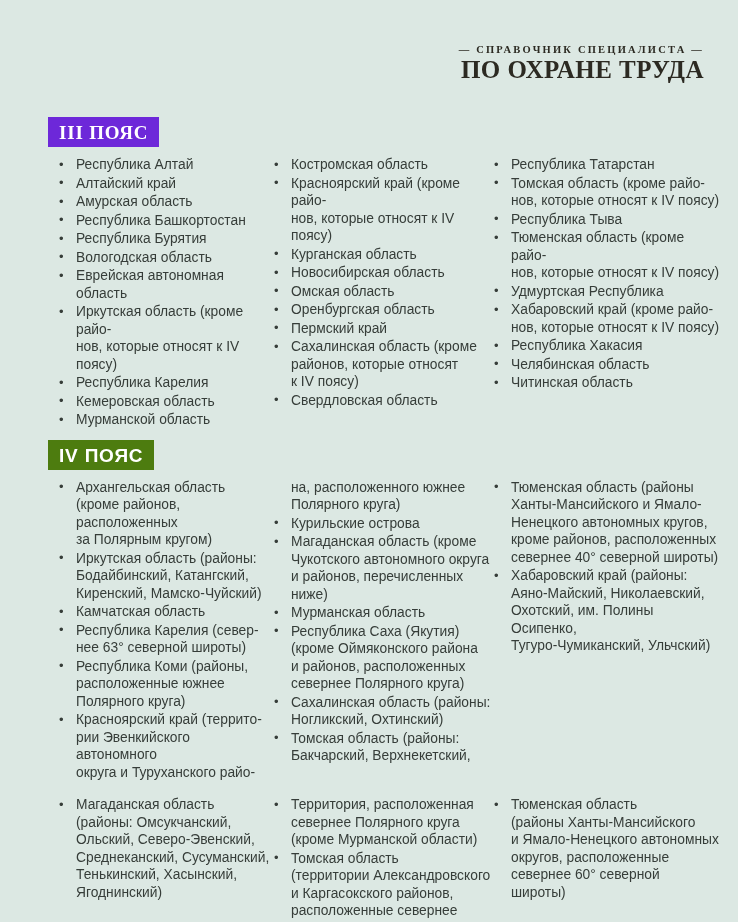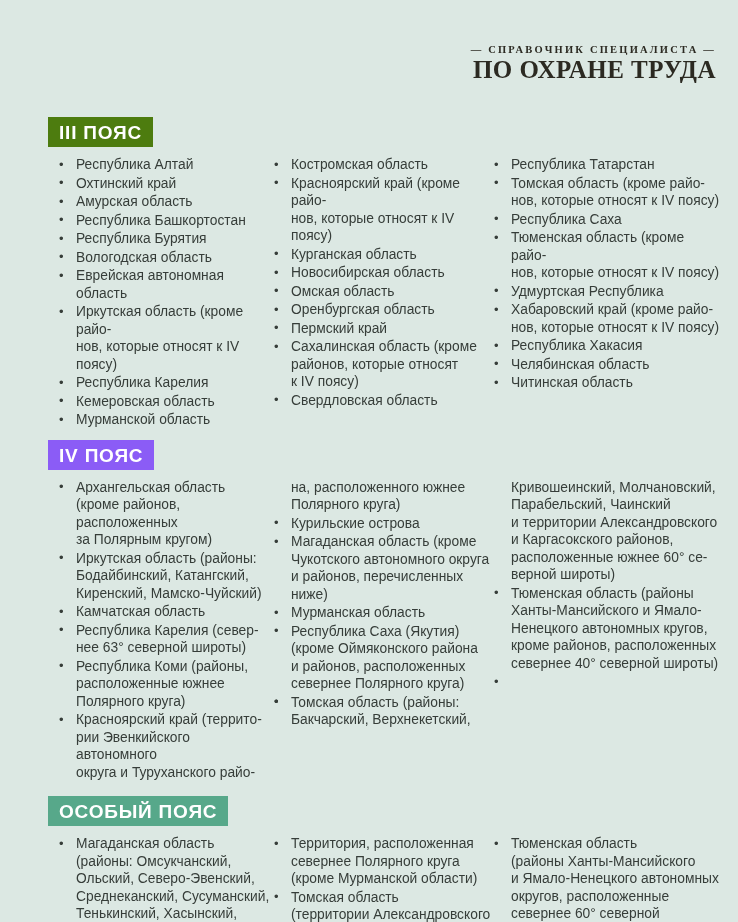--- a/index.html
+++ b/index.html
@@ -4,21 +4,21 @@
 <style>
   html,body { margin:0; padding:0; }
   body {
     width:738px; height:922px;
     background:#dce8e3;
     font-family:"Liberation Sans", sans-serif;
     color:#363d39;
     overflow:hidden;
   }
   .masthead {
-    padding-top:44px; padding-right:22px;
+    padding-top:44px; padding-right:34px;
     text-align:right;
     font-family:"Liberation Serif", serif;
     color:#2c2a22;
   }
   .masthead-tagline {
     font-size:10.5px; font-weight:bold; letter-spacing:2.2px;
   }
   .masthead-title {
     font-size:25px; font-weight:bold; letter-spacing:0.5px; margin-top:1px;
   }
@@ -53,24 +53,24 @@
 </style>
 </head>
 <body>
 
 <header class="masthead">
   <div class="masthead-tagline">— СПРАВОЧНИК СПЕЦИАЛИСТА —</div>
   <div class="masthead-title">ПО ОХРАНЕ ТРУДА</div>
 </header>
 
 <main class="content">
-    <section class="section s0"><div class="badge" style="background: #4d7c0f;">III ПОЯС</div><div class="cols">
+    <section class="section s0"><div class="badge" style="background: #6d28d9; font-family: Liberation Serif, serif;">III ПОЯС</div><div class="cols">
         <div class="col">
           <div class="item"><span class="bullet">•</span><span class="item-text">Республика Алтай</span></div>
-          <div class="item"><span class="bullet">•</span><span class="item-text">Охтинский край</span></div>
+          <div class="item"><span class="bullet">•</span><span class="item-text">Алтайский край</span></div>
           <div class="item"><span class="bullet">•</span><span class="item-text">Амурская область</span></div>
           <div class="item"><span class="bullet">•</span><span class="item-text">Республика Башкортостан</span></div>
           <div class="item"><span class="bullet">•</span><span class="item-text">Республика Бурятия</span></div>
           <div class="item"><span class="bullet">•</span><span class="item-text">Вологодская область</span></div>
           <div class="item"><span class="bullet">•</span><span class="item-text">Еврейская автономная область</span></div>
           <div class="item"><span class="bullet">•</span><span class="item-text">Иркутская область (кроме райо-
 нов, которые относят к IV поясу)</span></div>
           <div class="item"><span class="bullet">•</span><span class="item-text">Республика Карелия</span></div>
           <div class="item"><span class="bullet">•</span><span class="item-text">Кемеровская область</span></div>
           <div class="item"><span class="bullet">•</span><span class="item-text">Мурманской область</span></div>
@@ -86,32 +86,32 @@
           <div class="item"><span class="bullet">•</span><span class="item-text">Пермский край</span></div>
           <div class="item"><span class="bullet">•</span><span class="item-text">Сахалинская область (кроме
 районов, которые относят
 к IV поясу)</span></div>
           <div class="item"><span class="bullet">•</span><span class="item-text">Свердловская область</span></div>
         </div>
         <div class="col">
           <div class="item"><span class="bullet">•</span><span class="item-text">Республика Татарстан</span></div>
           <div class="item"><span class="bullet">•</span><span class="item-text">Томская область (кроме райо-
 нов, которые относят к IV поясу)</span></div>
-          <div class="item"><span class="bullet">•</span><span class="item-text">Республика Саха</span></div>
+          <div class="item"><span class="bullet">•</span><span class="item-text">Республика Тыва</span></div>
           <div class="item"><span class="bullet">•</span><span class="item-text">Тюменская область (кроме райо-
 нов, которые относят к IV поясу)</span></div>
           <div class="item"><span class="bullet">•</span><span class="item-text">Удмуртская Республика</span></div>
           <div class="item"><span class="bullet">•</span><span class="item-text">Хабаровский край (кроме райо-
 нов, которые относят к IV поясу)</span></div>
           <div class="item"><span class="bullet">•</span><span class="item-text">Республика Хакасия</span></div>
           <div class="item"><span class="bullet">•</span><span class="item-text">Челябинская область</span></div>
           <div class="item"><span class="bullet">•</span><span class="item-text">Читинская область</span></div>
         </div>
       </div></section>
-    <section class="section s1"><div class="badge" style="background: #8b5cf6;">IV ПОЯС</div><div class="cols">
+    <section class="section s1"><div class="badge" style="background: #4d7c0f;">IV ПОЯС</div><div class="cols">
         <div class="col">
           <div class="item"><span class="bullet">•</span><span class="item-text">Архангельская область
 (кроме районов, расположенных
 за Полярным кругом)</span></div>
           <div class="item"><span class="bullet">•</span><span class="item-text">Иркутская область (районы:
 Бодайбинский, Катангский,
 Киренский, Мамско-Чуйский)</span></div>
           <div class="item"><span class="bullet">•</span><span class="item-text">Камчатская область</span></div>
           <div class="item"><span class="bullet">•</span><span class="item-text">Республика Карелия (север-
 нее 63° северной широты)</span></div>
@@ -127,40 +127,38 @@
 Полярного круга)</span></div>
           <div class="item"><span class="bullet">•</span><span class="item-text">Курильские острова</span></div>
           <div class="item"><span class="bullet">•</span><span class="item-text">Магаданская область (кроме
 Чукотского автономного округа
 и районов, перечисленных ниже)</span></div>
           <div class="item"><span class="bullet">•</span><span class="item-text">Мурманская область</span></div>
           <div class="item"><span class="bullet">•</span><span class="item-text">Республика Саха (Якутия)
 (кроме Оймяконского района
 и районов, расположенных
 севернее Полярного круга)</span></div>
-          <div class="item"><span class="bullet">•</span></div>
+          <div class="item"><span class="bullet">•</span><span class="item-text">Сахалинская область (районы:
+Ногликский, Охтинский)</span></div>
           <div class="item"><span class="bullet">•</span><span class="item-text">Томская область (районы:
 Бакчарский, Верхнекетский,</span></div>
         </div>
         <div class="col">
-          <div class="item"><span class="item-text">Кривошеинский, Молчановский,
-Парабельский, Чаинский
-и территории Александровского
-и Каргасокского районов,
-расположенные южнее 60° се-
-верной широты)</span></div>
           <div class="item"><span class="bullet">•</span><span class="item-text">Тюменская область (районы
 Ханты-Мансийского и Ямало-
 Ненецкого автономных кругов,
 кроме районов, расположенных
 севернее 40° северной широты)</span></div>
-          <div class="item"><span class="bullet">•</span></div>
+          <div class="item"><span class="bullet">•</span><span class="item-text">Хабаровский край (районы:
+Аяно-Майский, Николаевский,
+Охотский, им. Полины Осипенко,
+Тугуро-Чумиканский, Ульчский)</span></div>
         </div>
       </div></section>
-    <section class="section s2"><div class="badge" style="background: rgb(87, 168, 138);">ОСОБЫЙ ПОЯС</div><div class="cols">
+    <section class="section s2"><div class="cols">
         <div class="col">
           <div class="item"><span class="bullet">•</span><span class="item-text">Магаданская область
 (районы: Омсукчанский,
 Ольский, Северо-Эвенский,
 Среднеканский, Сусуманский,
 Тенькинский, Хасынский,
 Ягоднинский)</span></div>
         </div>
         <div class="col">
           <div class="item"><span class="bullet">•</span><span class="item-text">Территория, расположенная

